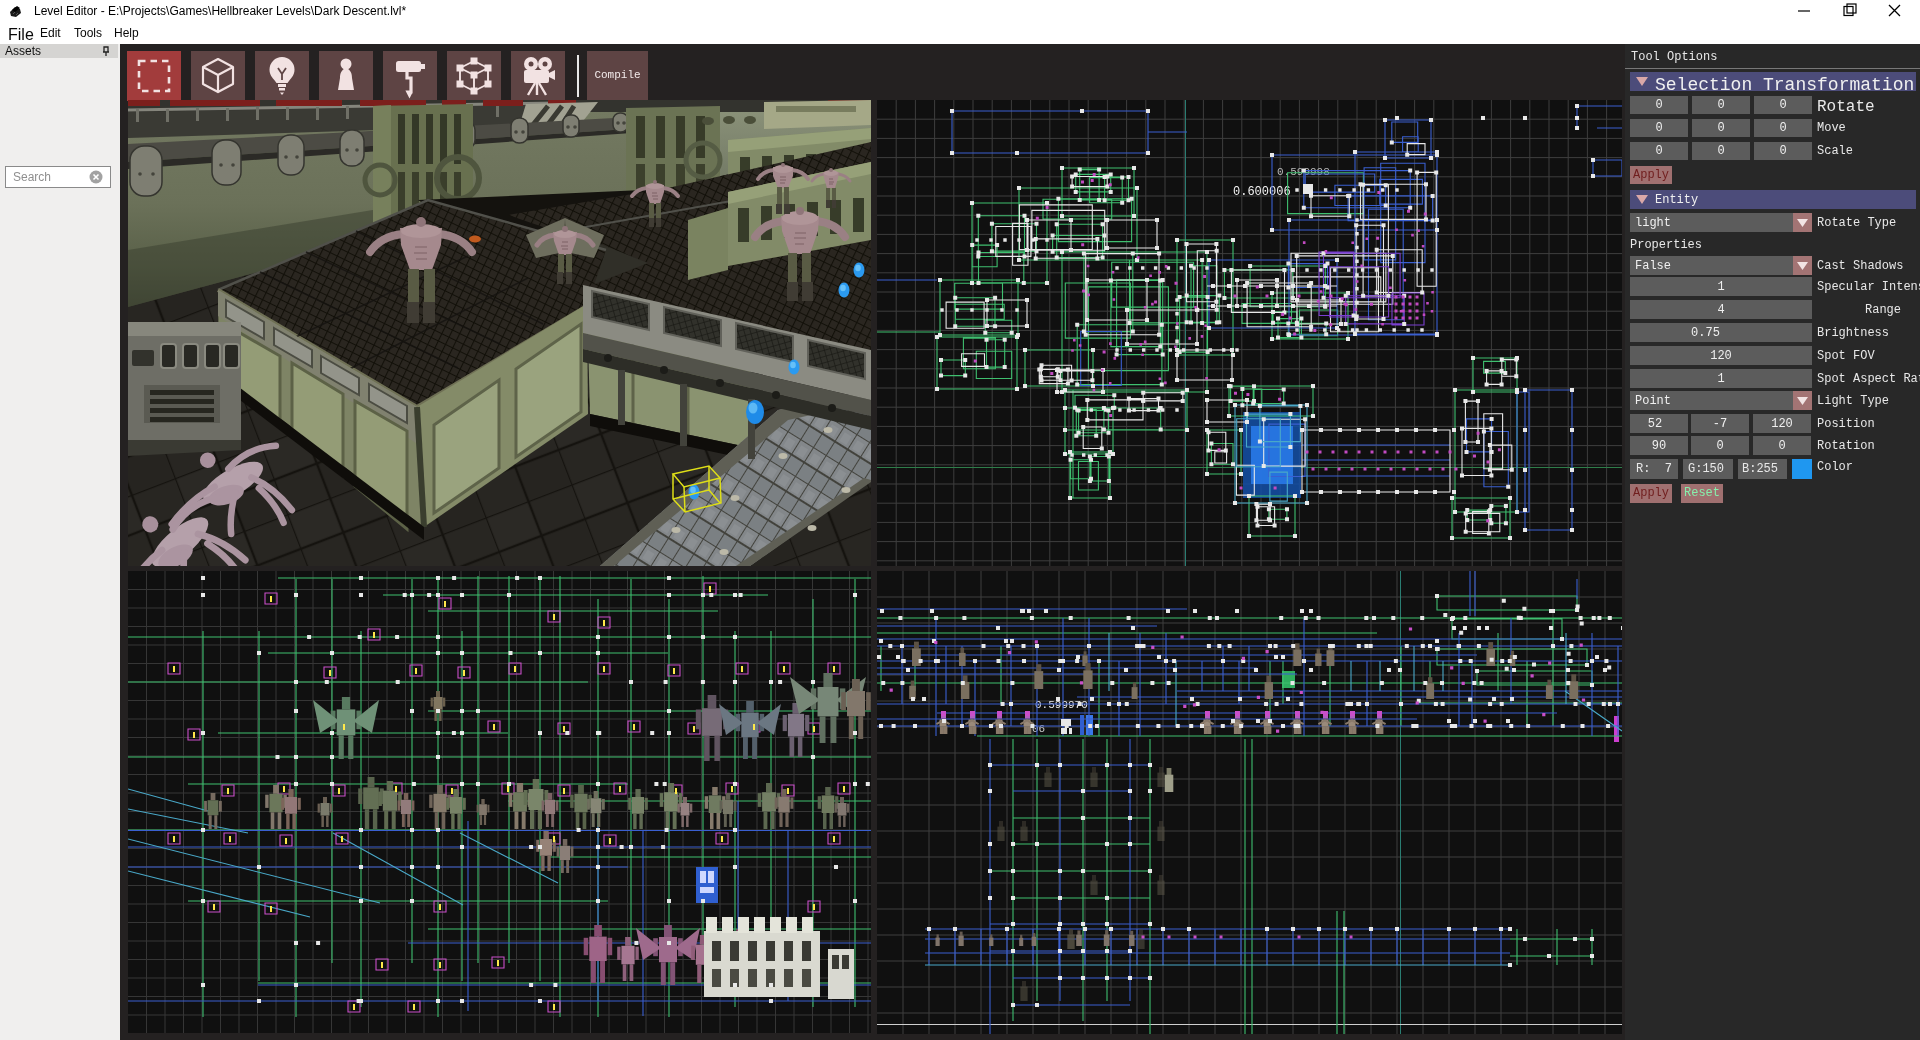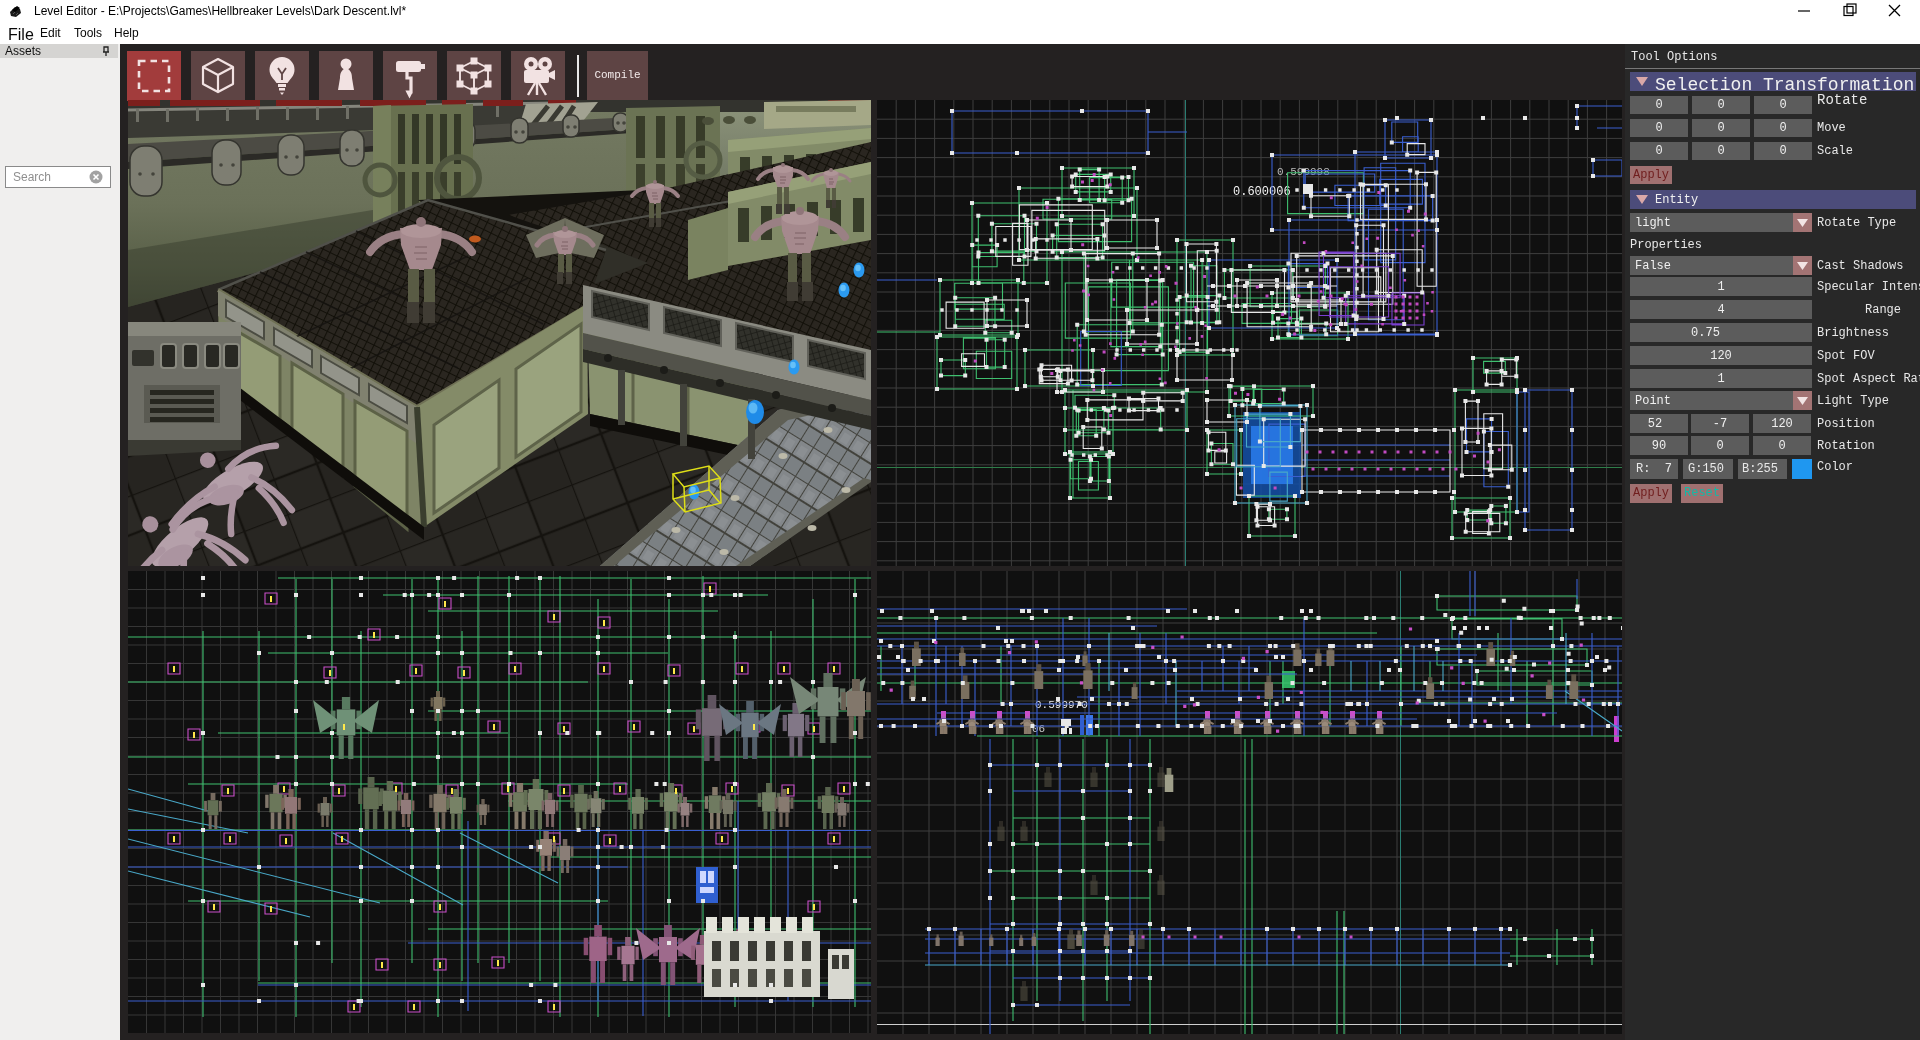--- a/index.html
+++ b/index.html
@@ -102,21 +102,21 @@
     <svg class="abs" style="left:11px;top:33px;" width="12" height="10" viewBox="0 0 12 10">
       <path d="M0 0 h12 l-6 9 z" fill="#d9a8a8"></path>
     </svg>
     <div class="abs mono" style="left:30px;top:31px;font-size:18px;color:#f0f0f0;white-space:pre;">Selection Transformation</div>
     <div class="abs" style="left:5px;top:52px;width:58px;height:18px;background:#5c5c5c;"></div>
     <div class="abs mono" style="left:5px;top:54px;width:58px;text-align:center;font-size:12px;color:#efefef;">0</div>
     <div class="abs" style="left:67px;top:52px;width:58px;height:18px;background:#5c5c5c;"></div>
     <div class="abs mono" style="left:67px;top:54px;width:58px;text-align:center;font-size:12px;color:#efefef;">0</div>
     <div class="abs" style="left:129px;top:52px;width:58px;height:18px;background:#5c5c5c;"></div>
     <div class="abs mono" style="left:129px;top:54px;width:58px;text-align:center;font-size:12px;color:#efefef;">0</div>
-    <div class="abs mono" style="left:192px;top:48px;font-size:14px;color:#e8e8e8;white-space:pre;">Rotate</div>
+    <div class="abs mono" style="left:192px;top:54px;font-size:16px;color:#e8e8e8;white-space:pre;">Rotate</div>
     <div class="abs" style="left:5px;top:75px;width:58px;height:18px;background:#5c5c5c;"></div>
     <div class="abs mono" style="left:5px;top:77px;width:58px;text-align:center;font-size:12px;color:#efefef;">0</div>
     <div class="abs" style="left:67px;top:75px;width:58px;height:18px;background:#5c5c5c;"></div>
     <div class="abs mono" style="left:67px;top:77px;width:58px;text-align:center;font-size:12px;color:#efefef;">0</div>
     <div class="abs" style="left:129px;top:75px;width:58px;height:18px;background:#5c5c5c;"></div>
     <div class="abs mono" style="left:129px;top:77px;width:58px;text-align:center;font-size:12px;color:#efefef;">0</div>
     <div class="abs mono" style="left:192px;top:77px;font-size:12px;color:#e8e8e8;white-space:pre;">Move</div>
     <div class="abs" style="left:5px;top:98px;width:58px;height:18px;background:#5c5c5c;"></div>
     <div class="abs mono" style="left:5px;top:100px;width:58px;text-align:center;font-size:12px;color:#efefef;">0</div>
     <div class="abs" style="left:67px;top:98px;width:58px;height:18px;background:#5c5c5c;"></div>
@@ -186,21 +186,21 @@
     <div class="abs mono" style="left:11px;top:418px;font-size:12px;color:#e8e8e8;white-space:pre;">R:  7</div>
     <div class="abs" style="left:58px;top:415px;width:50px;height:20px;background:#5c5c5c;"></div>
     <div class="abs mono" style="left:63px;top:418px;font-size:12px;color:#e8e8e8;white-space:pre;">G:150</div>
     <div class="abs" style="left:113px;top:415px;width:49px;height:20px;background:#5c5c5c;"></div>
     <div class="abs mono" style="left:117px;top:418px;font-size:12px;color:#e8e8e8;white-space:pre;">B:255</div>
     <div class="abs" style="left:167px;top:415px;width:20px;height:20px;background:#1f97f0;"></div>
     <div class="abs mono" style="left:192px;top:416px;font-size:12px;color:#e8e8e8;white-space:pre;">Color</div>
     <div class="abs" style="left:5px;top:440px;width:42px;height:19px;background:#a07070;"></div>
     <div class="abs mono" style="left:8px;top:442px;font-size:12px;color:#701d1d;white-space:pre;">Apply</div>
     <div class="abs" style="left:56px;top:440px;width:42px;height:19px;background:#a07070;"></div>
-    <div class="abs mono" style="left:59px;top:442px;font-size:12px;color:#14b8a6;white-space:pre;">Reset</div>
+    <div class="abs mono" style="left:59px;top:442px;font-size:12px;color:#86efac;white-space:pre;">Reset</div>
 </div>
 <svg class="abs" style="left:128px;top:100px;background:#101010;" width="743" height="466" viewBox="0 0 743 466">
     <rect width="743" height="466" fill="#161411"></rect>
     <defs>
 <pattern id="grate" width="8" height="8" patternUnits="userSpaceOnUse" patternTransform="rotate(26)">
  <rect width="8" height="8" fill="#2a2620"></rect>
  <path d="M0 0H8M0 0V8" stroke="#121009" stroke-width="2.2"></path>
 </pattern>
 <pattern id="grate2" width="6" height="6" patternUnits="userSpaceOnUse" patternTransform="rotate(-16)">
  <rect width="6" height="6" fill="#31312b"></rect>

